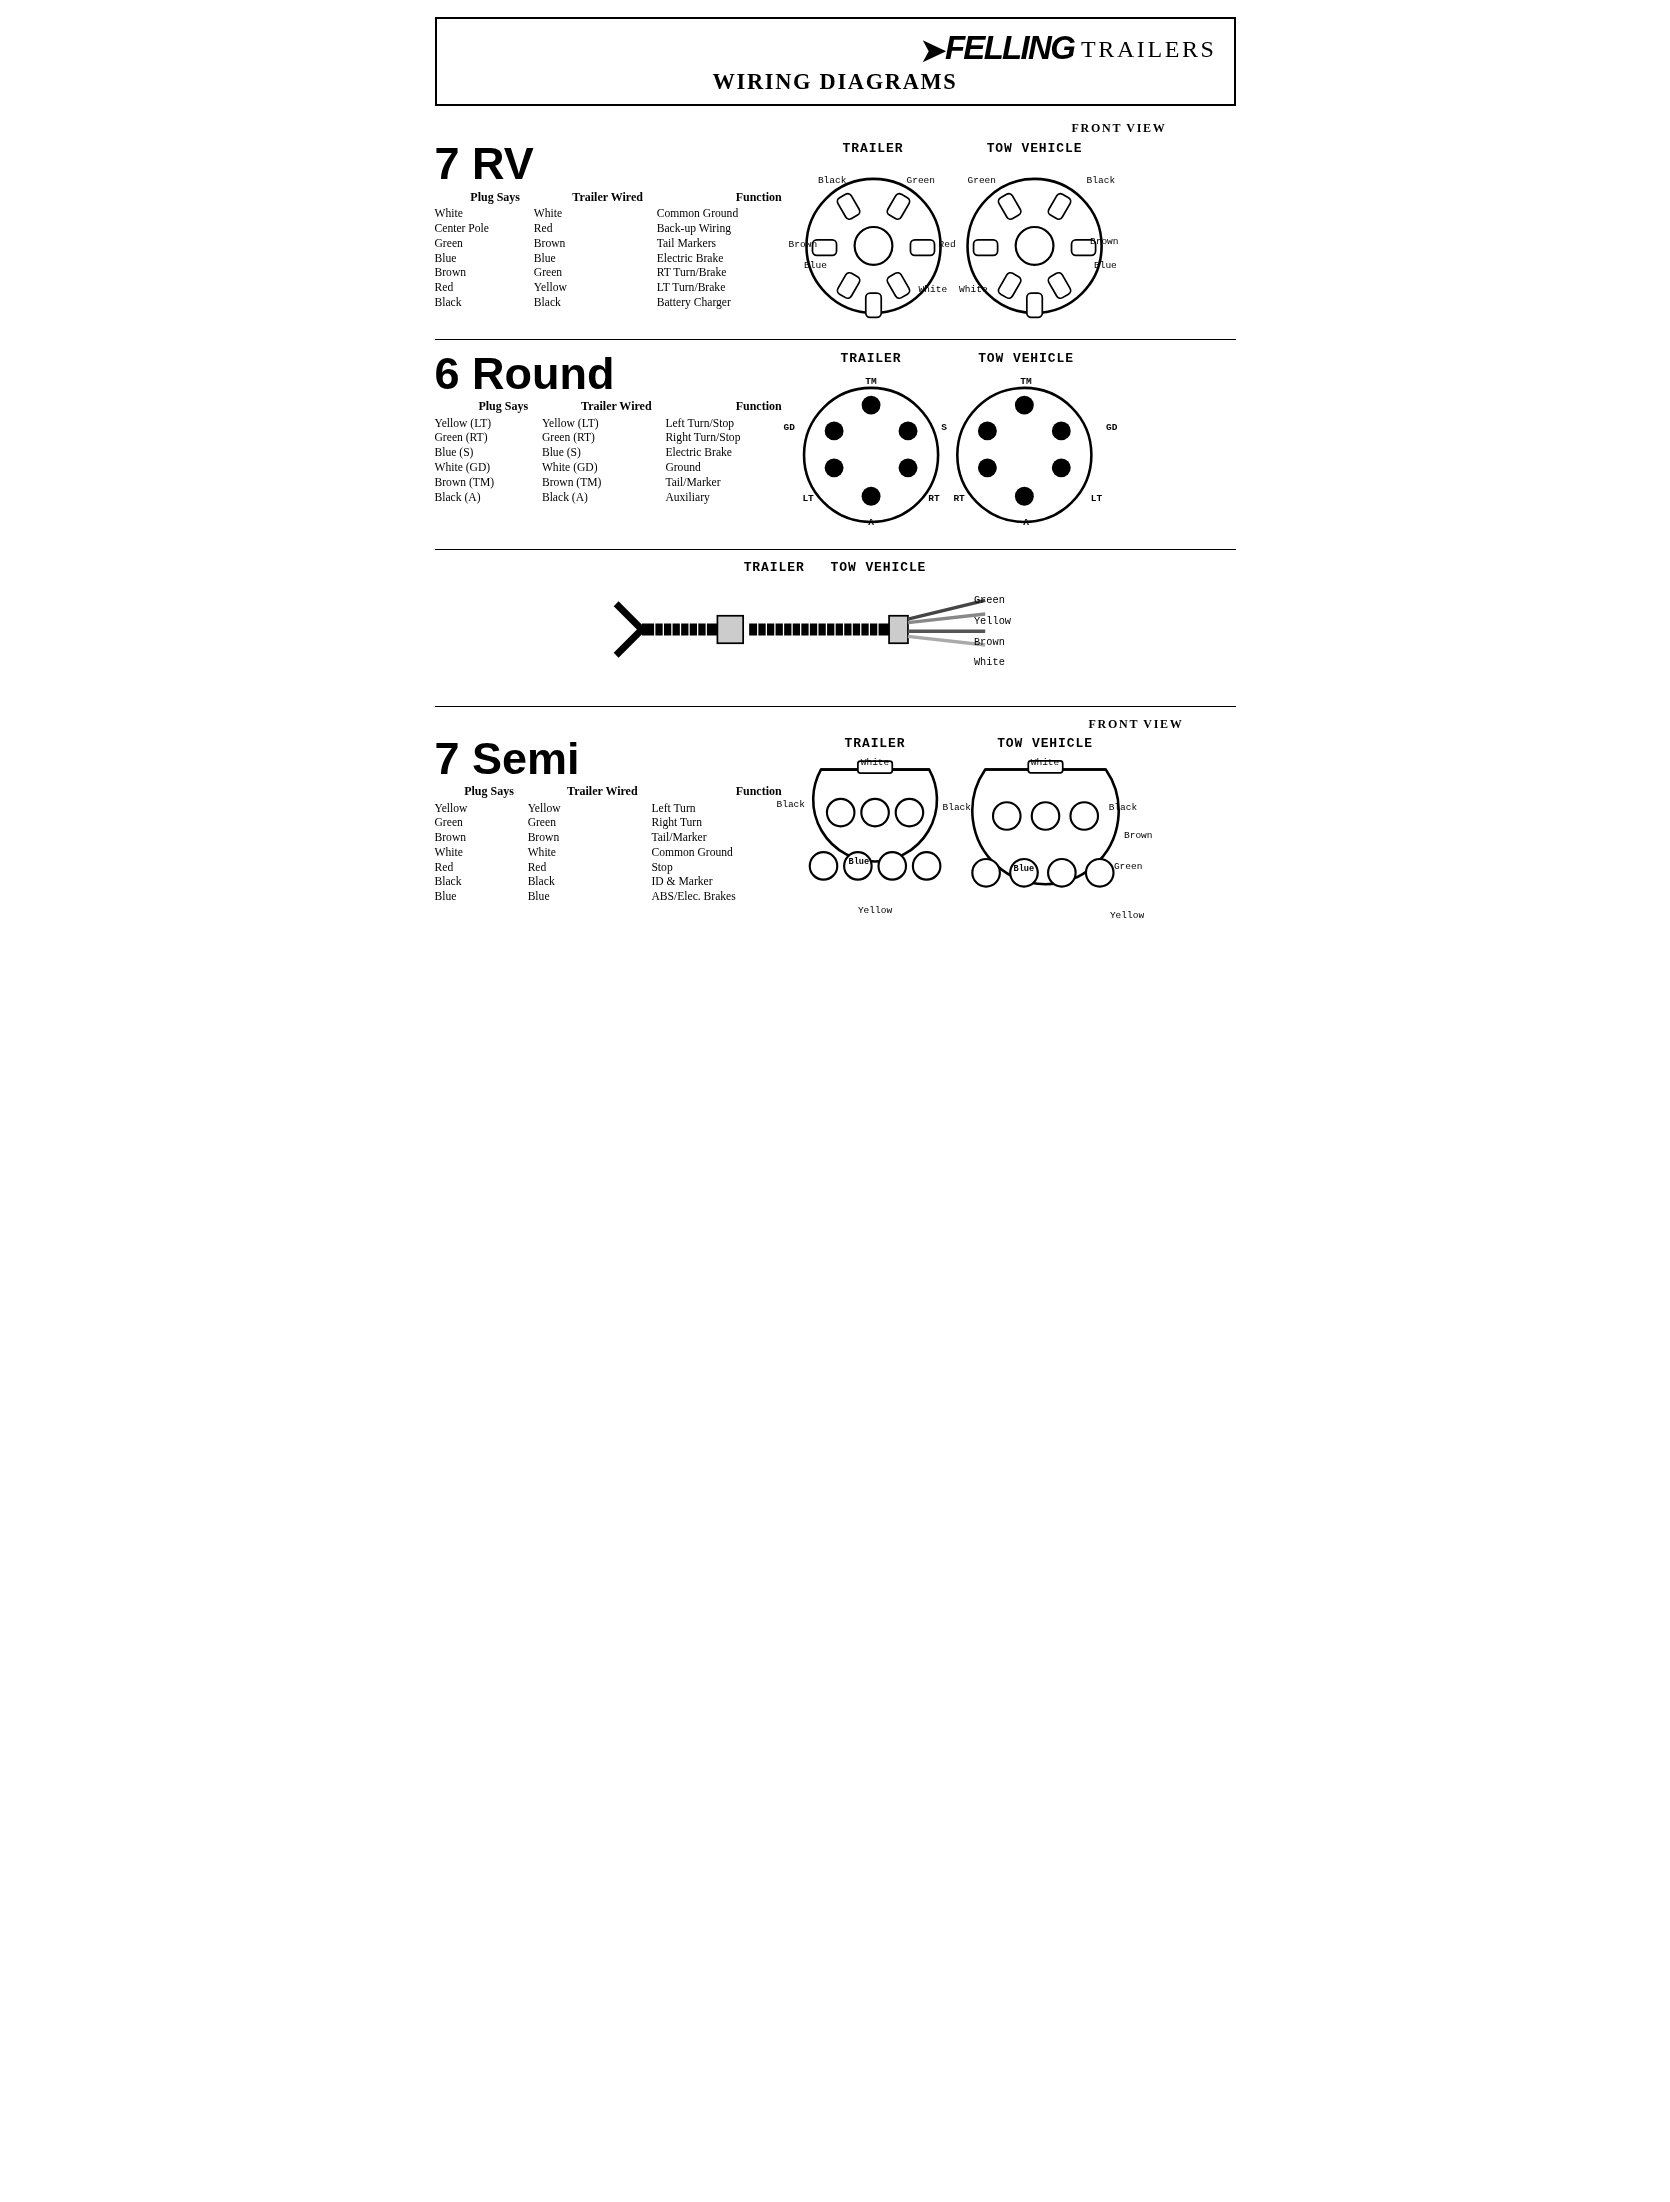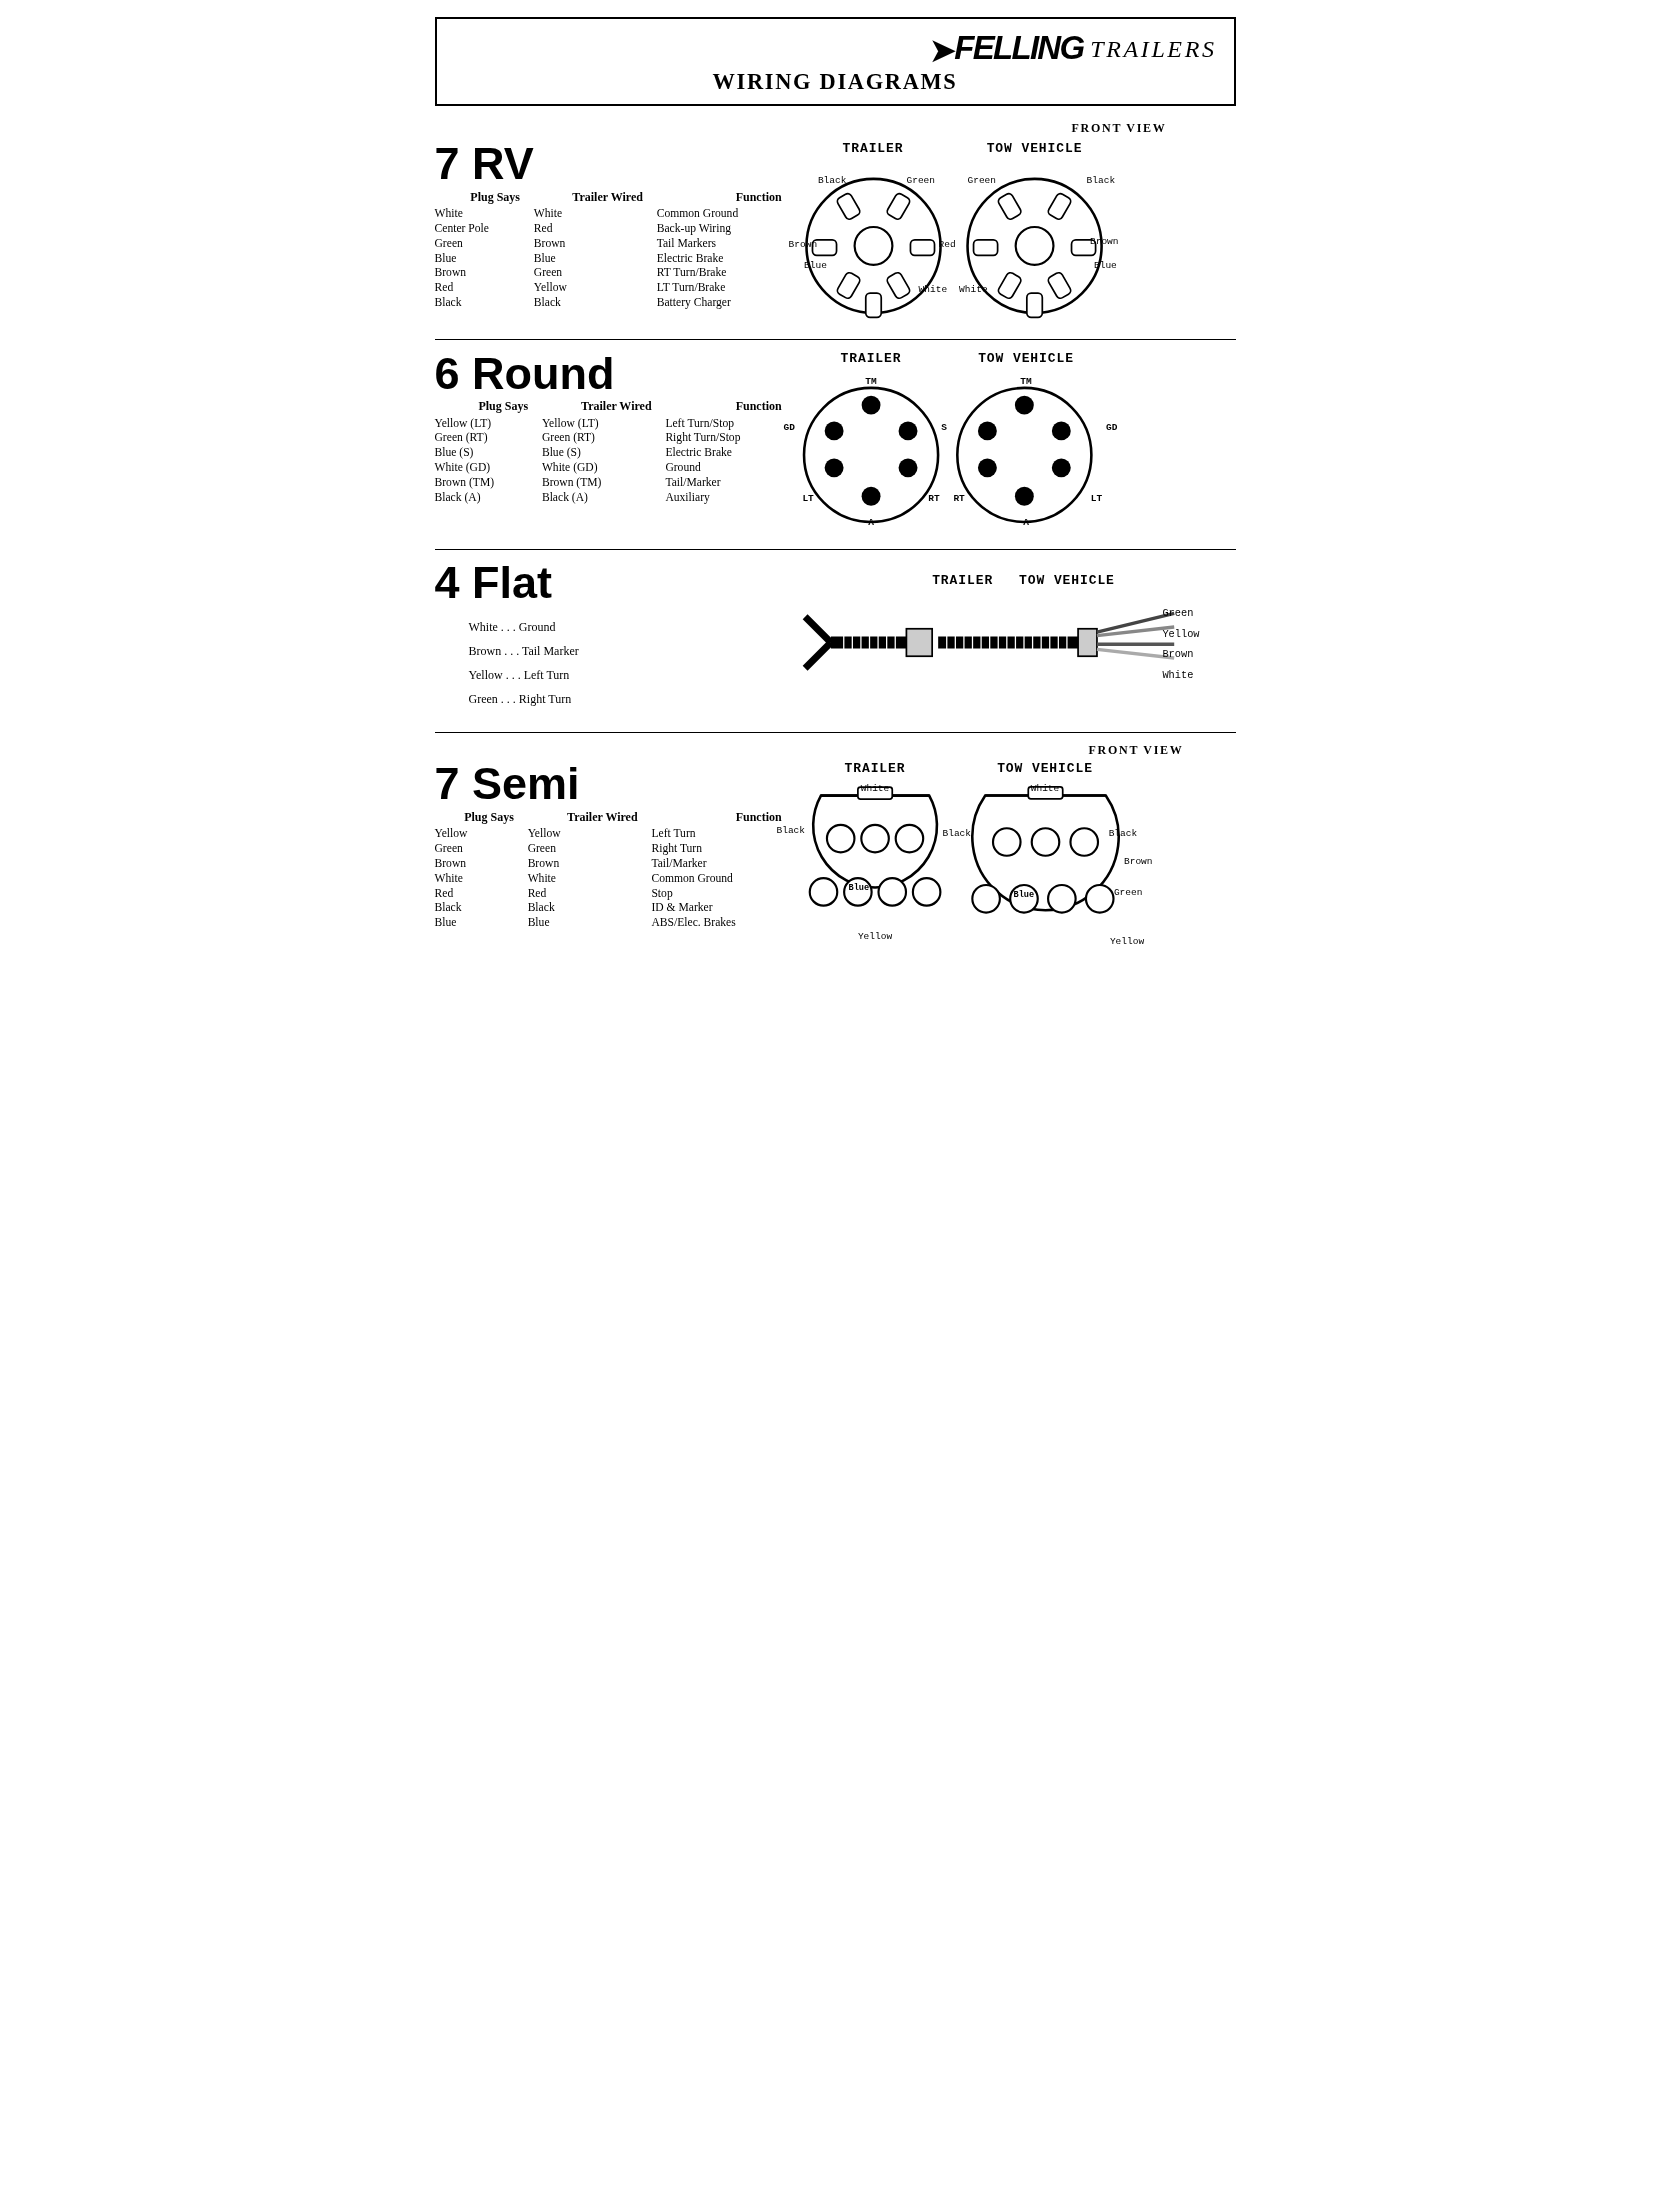--- a/index.html
+++ b/index.html
@@ -88,21 +88,21 @@
     }
   </style>
 </head>
 <body>
 
 <div class="header-box">
   <div style="display:flex; align-items:center; justify-content:flex-end; gap:6.9px;">
     <span style="font-family: Arial Black, sans-serif; font-size:33px; font-weight:900; font-style:italic; letter-spacing:-1.7px;">
       <span style="font-style:normal; font-size:31px; vertical-align:middle;">➤</span><span>FELLING</span>
     </span>
-    <span style="font-family:'Times New Roman',serif; font-size:24px; letter-spacing:2.6px; font-variant:small-caps; text-transform:uppercase;font-style:italic;">TRAILERS</span>
+    <span style="font-family:'Times New Roman',serif; font-size:24px; letter-spacing:2.6px; font-variant:small-caps; text-transform:uppercase;">TRAILERS</span>
   </div>
   <div style="font-size:22.4px; font-weight:bold; letter-spacing:1.7px; font-variant:small-caps; text-transform:uppercase;">Wiring Diagrams</div>
 </div>
 
 <div style="text-align:right; font-weight:bold; font-size:12px; letter-spacing:1.7px; margin-bottom:5.2px; padding-right:69px;">
   <span>FRONT VIEW</span>
 </div>
 
 <div class="section">
   <div class="section-left">
@@ -311,29 +311,20 @@
         <span style="position:absolute; bottom:24px; right:3.4px; font-size:9.5px; font-weight:bold;">LT</span>
         <span style="position:absolute; bottom:0px; left:50%; transform:translateX(-50%); font-size:9.5px; font-weight:bold;">A</span>
       </div>
     </div>
   </div>
 </div>
 
 <hr class="section-divider">
 
 <div class="section" style="align-items:center;">
-  <div class="section-left">
-    <div class="section-title">4 Flat</div>
-    <div style="padding-left:34px; padding-top:6.9px; line-height:2.0; font-size:12px;">
-      <div>White . . . Ground</div>
-      <div>Brown . . . Tail Marker</div>
-      <div>Yellow . . . Left Turn</div>
-      <div>Green . . . Right Turn</div>
-    </div>
-  </div>
   <div class="section-right" style="flex-direction:column; align-items:center;">
     <div style="display:flex; gap:26px; align-items:center;">
       <div style="display:flex;flex-direction:column;align-items:center;">
         <div class="diagram-label">TRAILER</div>
       </div>
       <div style="display:flex;flex-direction:column;align-items:center;">
         <div class="diagram-label">TOW VEHICLE</div>
       </div>
     </div>
 

